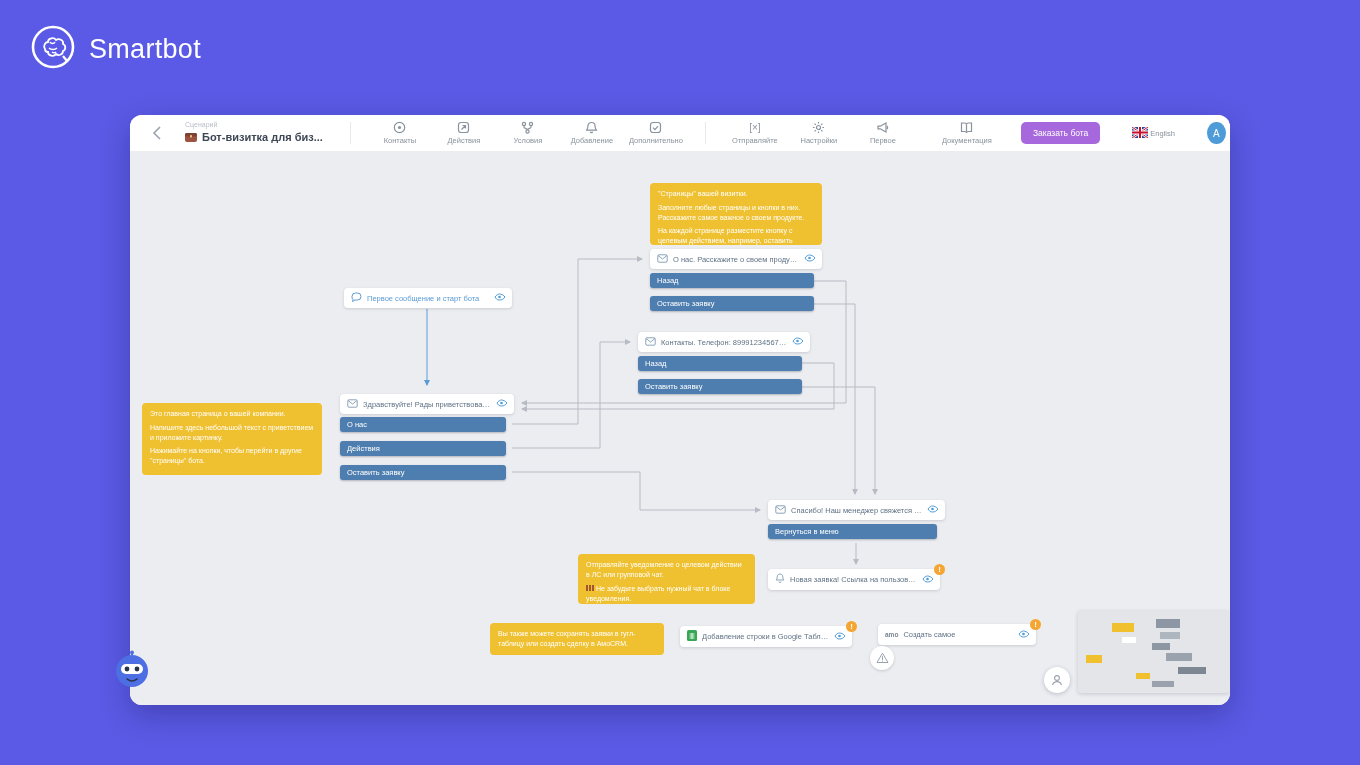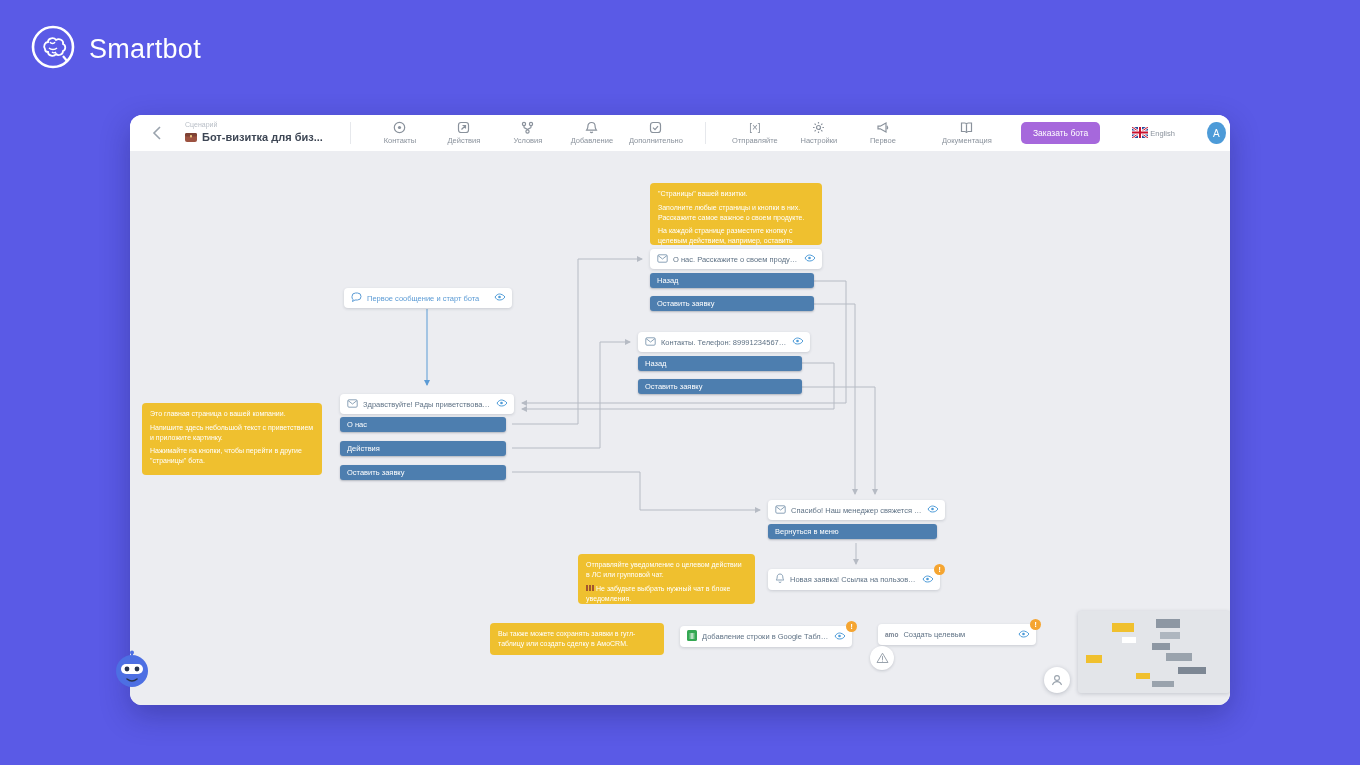--- a/index.html
+++ b/index.html
@@ -337,21 +337,21 @@
                 <path d="M1 4c1.4-2 3-3 4.5-3S9.6 2 11 4c-1.4 2-3 3-5.5 3S2.4 6 1 4z"></path>
                 <circle cx="5.5" cy="4" r="1.3" fill="#4d9bd8" stroke="none"></circle>
               </svg></span>
           <span class="warn">!</span>
         </div>
       </div>
 
       <div class="flow-group" style="left:748px;top:473px;width:158px;height:21px">
         <div class="fnode" style="height:21px">
           <span style="font-size:6.5px;font-weight:bold;color:#7a8594">amo</span>
-          <span class="nt">Создать целевым</span>
+          <span class="nt">Создать самое</span>
           <span><svg width="11" height="8" viewBox="0 0 11 8" fill="none" stroke="#4d9bd8" stroke-width="1">
                 <path d="M1 4c1.4-2 3-3 4.5-3S9.6 2 11 4c-1.4 2-3 3-5.5 3S2.4 6 1 4z"></path>
                 <circle cx="5.5" cy="4" r="1.3" fill="#4d9bd8" stroke="none"></circle>
               </svg></span>
           <span class="warn">!</span>
         </div>
       </div>
 
       <div class="amo-extra">
         <svg width="13" height="12" viewBox="0 0 13 12" fill="none" stroke="#9aa3ad" stroke-width="1">

